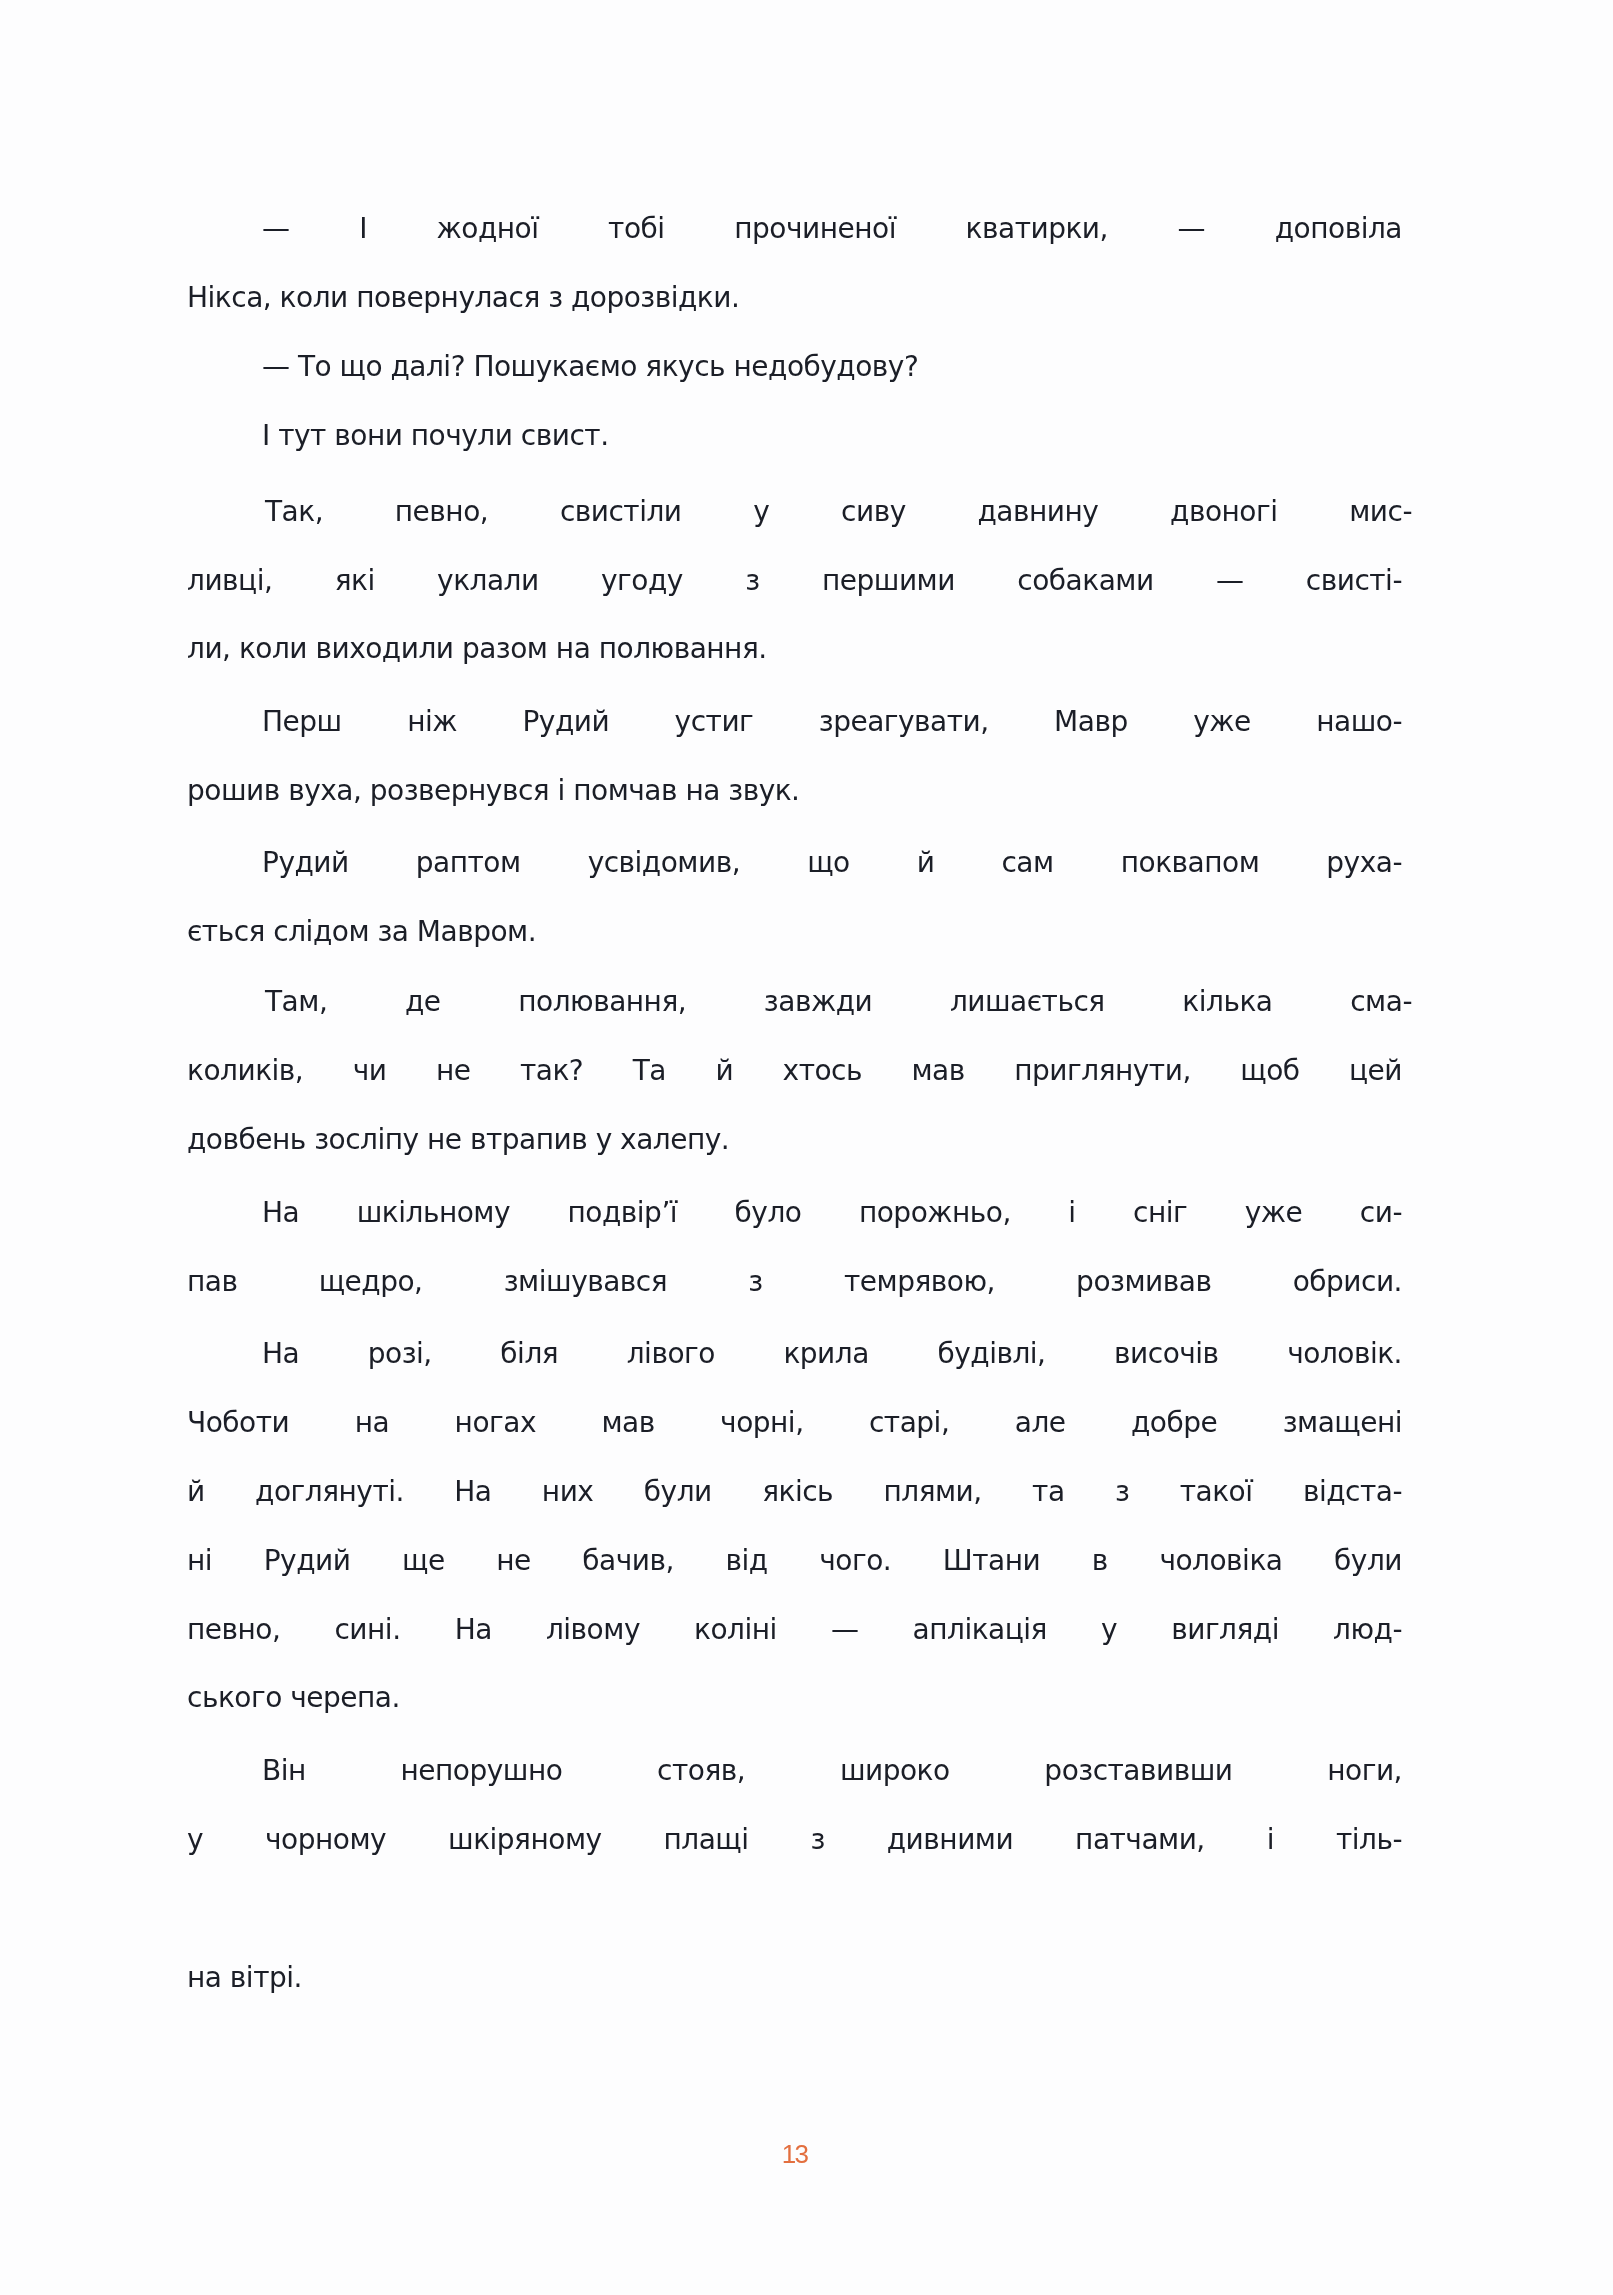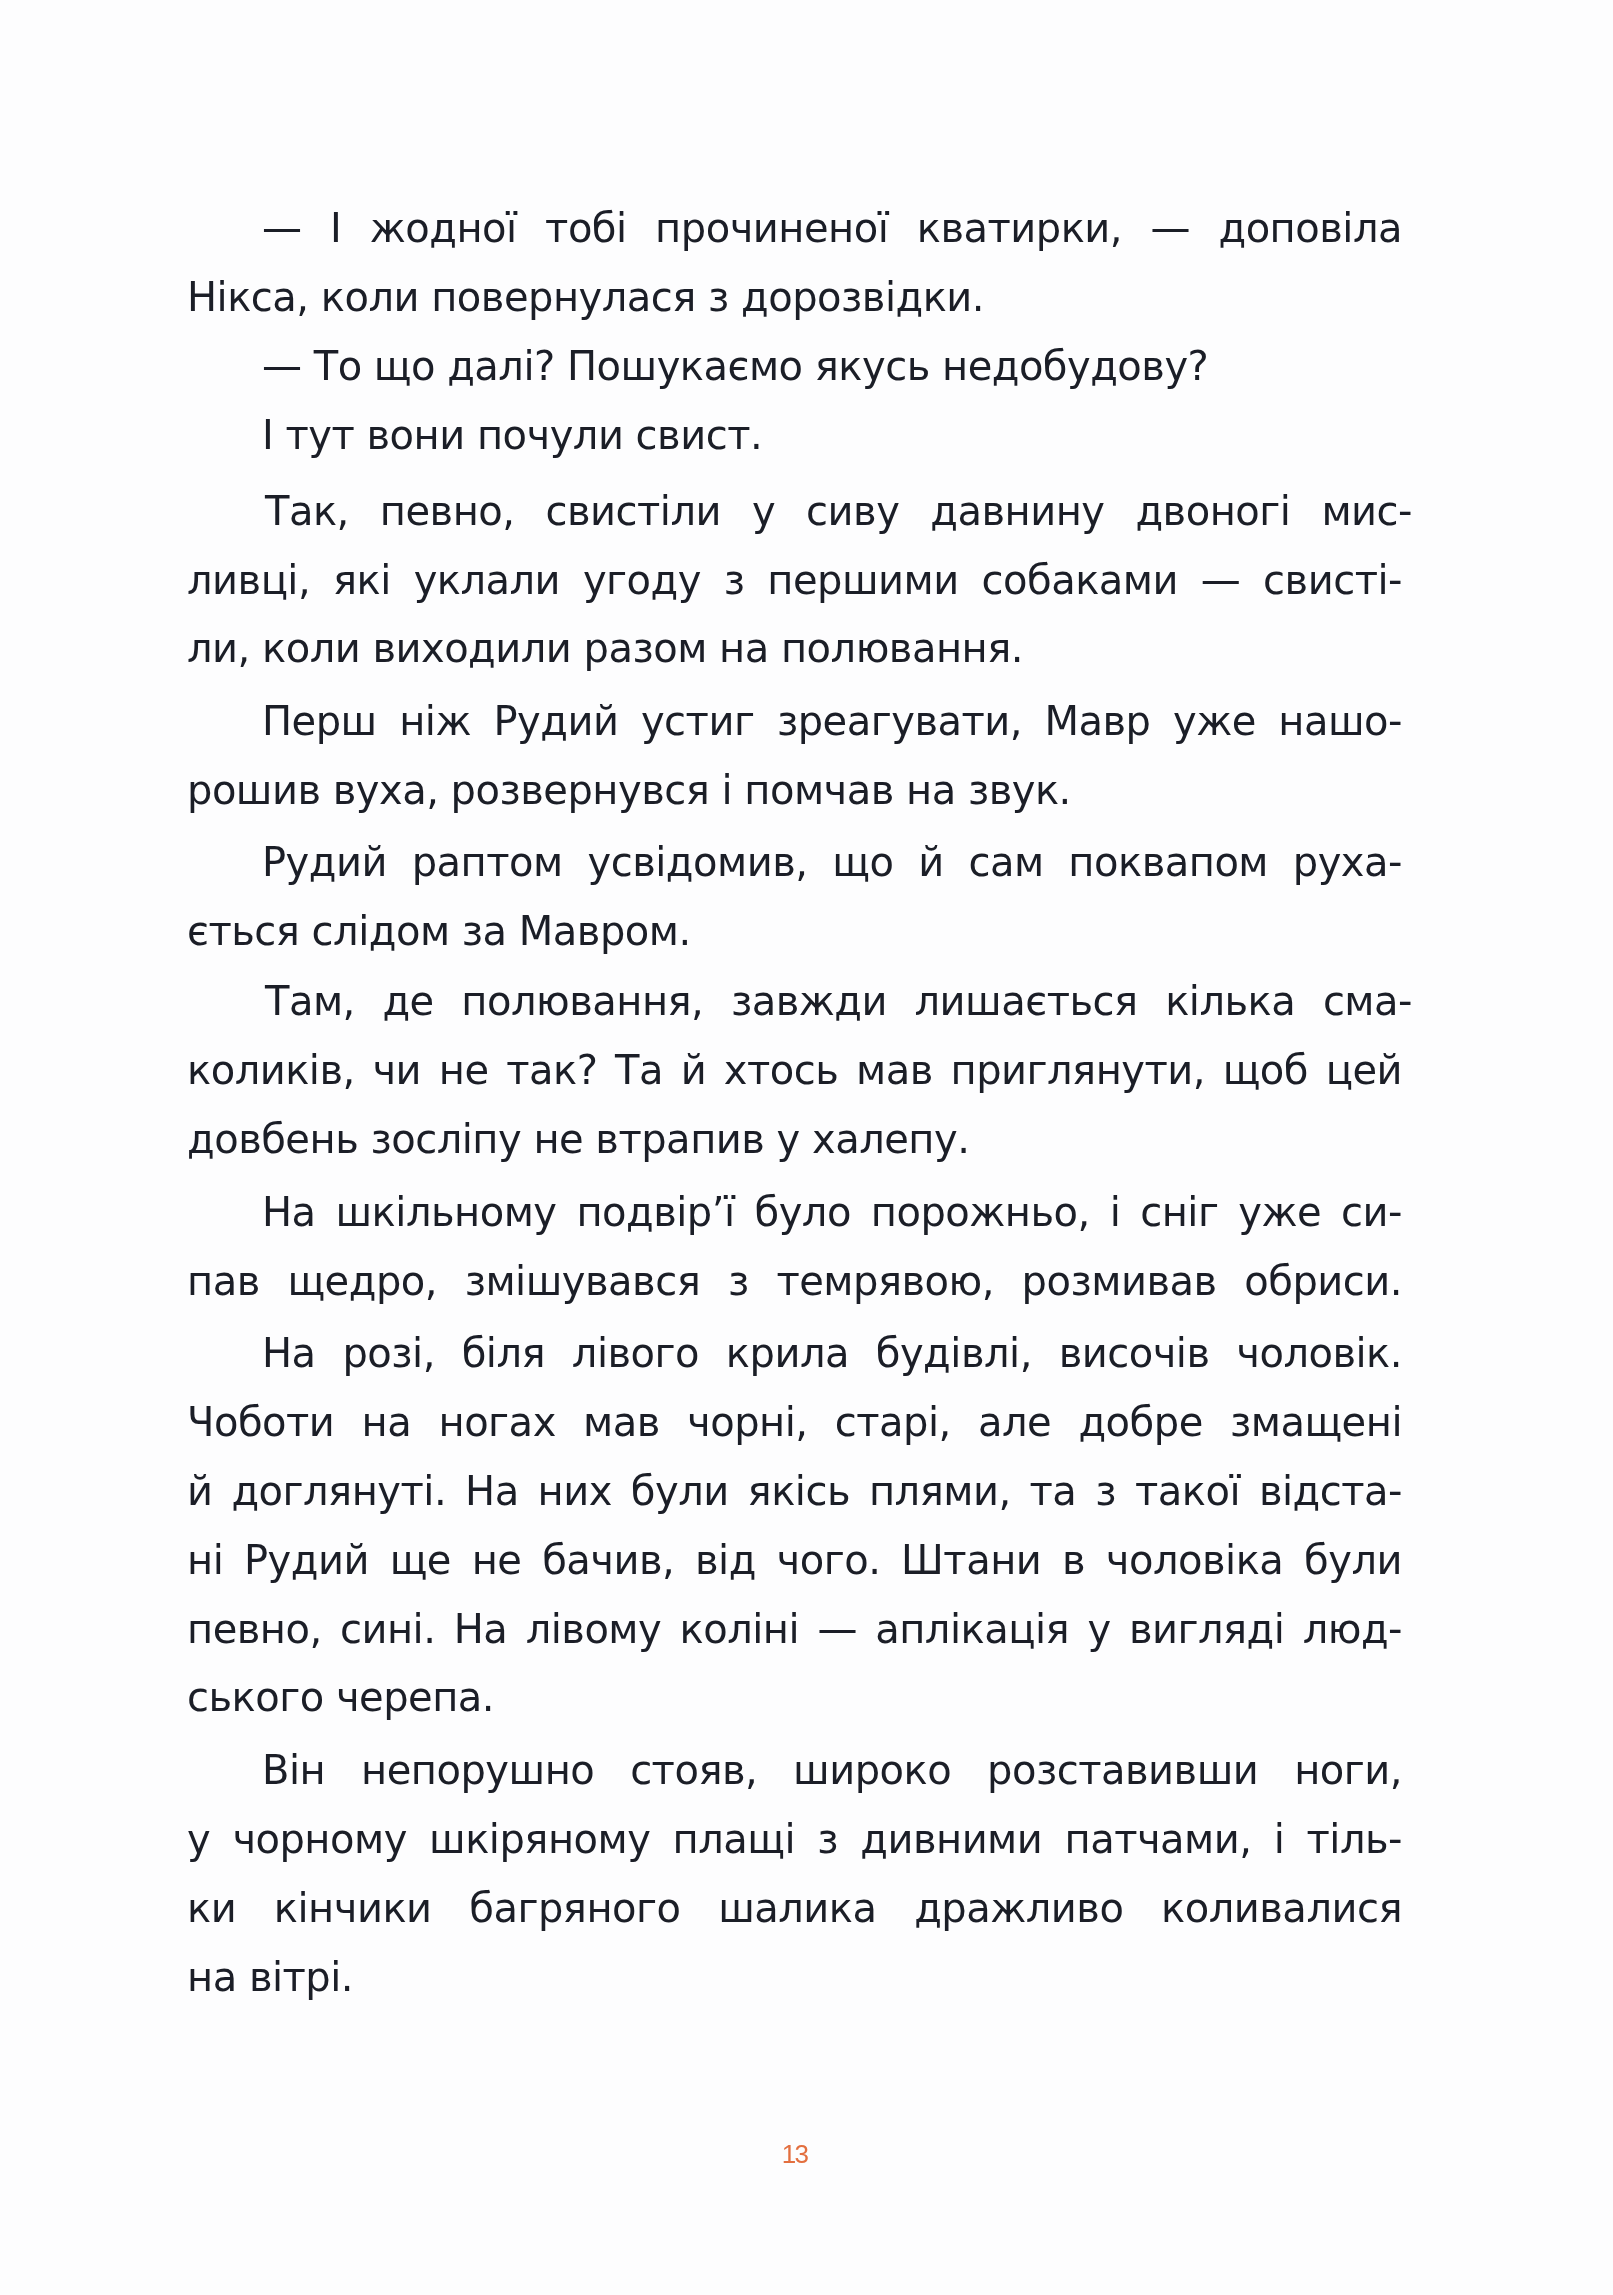--- a/index.html
+++ b/index.html
@@ -19,21 +19,21 @@
       position: absolute;
       left: 0; top: 0;
       width: 1614px;
       height: 2295px;
     }
     .line {
       position: absolute;
       left: 187px;
       height: 59px;
       line-height: 59px;
-      font-size: 40px;
+      font-size: 28px;
       white-space: nowrap;
       letter-spacing: -0.5px;
       transform-origin: left center;
     }
     .line.indent { left: 262px; }
     .line.indent-s { left: 265px; }
     .line.justify {
       
       width: 1215px;
       text-align: justify;
@@ -85,18 +85,17 @@
 
   <div class="line indent justify" style="top:1324px">На розі, біля лівого крила будівлі, височів чоловік.</div>
   <div class="line justify" style="top:1393px">Чоботи на ногах мав чорні, старі, але добре змащені</div>
   <div class="line justify" style="top:1462px">й доглянуті. На них були якісь плями, та з такої відста-</div>
   <div class="line justify" style="top:1531px">ні Рудий ще не бачив, від чого. Штани в чоловіка були</div>
   <div class="line justify" style="top:1600px">певно, сині. На лівому коліні — аплікація у вигляді люд-</div>
   <div class="line" style="top:1668px">ського черепа.</div>
 
   <div class="line indent justify" style="top:1741px">Він непорушно стояв, широко розставивши ноги,</div>
   <div class="line justify" style="top:1810px">у чорному шкіряному плащі з дивними патчами, і тіль-</div>
-  <div class="line justify" style="top:1879px">ки кінчики багряного шалика дражливо коливалися</div>
   <div class="line" style="top:1948px">на вітрі.</div>
 
   <div class="page-number">13</div>
 </div>
 
 
 </body></html>

